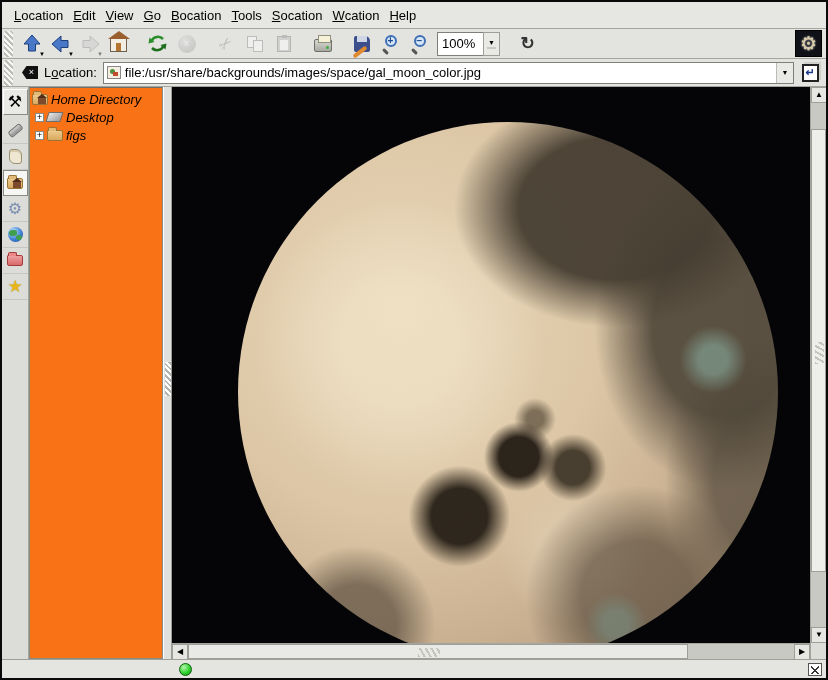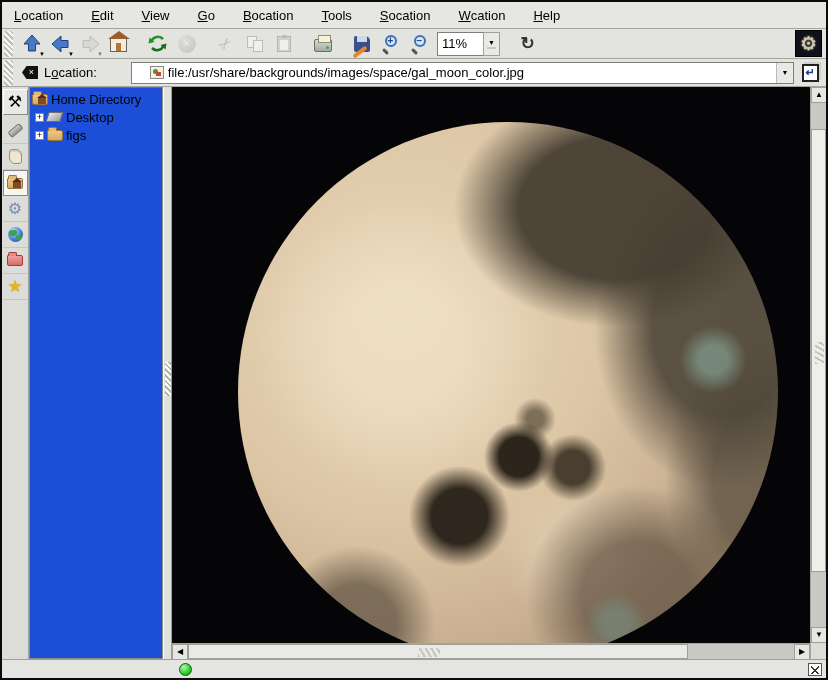--- a/index.html
+++ b/index.html
@@ -7,21 +7,21 @@
   .window{
     position:relative;width:828px;height:680px;
     border:2px solid #0a0a0a;
     background:#e4e4e1;
     font-family:"Liberation Sans", sans-serif;
     font-size:13px;color:#000;
     display:flex;flex-direction:column;
     overflow:hidden;
   }
   
-  .menubar{height:27px;display:flex;align-items:center;gap:28px;padding:0 12px;
+  .menubar{height:27px;display:flex;align-items:center;gap:10px;padding:0 12px;
     background:#e6e6e3;border-bottom:1px solid #a5a5a0;flex:0 0 auto;}
   .menu-item{cursor:default;white-space:nowrap;}
   .menu-item .accel{text-decoration:underline;}
   
   .toolbar{height:30px;display:flex;align-items:center;gap:2px;padding:1px 4px 1px 0;
     background:#e3e3e0;border-bottom:1px solid #a5a5a0;flex:0 0 auto;}
   .tb-handle{width:9px;height:26px;margin:0 3px 0 2px;border-radius:2px;
     background:repeating-linear-gradient(45deg,#f7f7f5 0 2px,#bcbcb8 2px 4px);}
   .tbtn{position:relative;width:27px;height:27px;border:none;background:transparent;
     display:flex;align-items:center;justify-content:center;padding:0;}
@@ -45,21 +45,21 @@
   .locbar{height:28px;display:flex;align-items:center;padding:1px 4px 1px 0;
     background:#e3e3e0;border-bottom:1px solid #a5a5a0;flex:0 0 auto;gap:4px;}
   .clear-btn{width:20px;height:18px;background:transparent;border:none;padding:0;
     display:flex;align-items:center;justify-content:center;}
   .clear-glyph{width:16px;height:13px;background:#111;
     clip-path:polygon(0 50%,28% 0,100% 0,100% 100%,28% 100%);
     color:#fff;font-size:9px;line-height:13px;text-align:center;padding-left:3px;}
   .loc-label{white-space:nowrap;margin-right:2px;}
   .loc-label .accel{text-decoration:underline;}
   .loc-combo{flex:1;height:22px;display:flex;align-items:center;background:#fff;
-    border:1px solid #7f7f7a;padding:0 0 0 18px;margin-left:28px;}
+    border:1px solid #7f7f7a;padding:0 0 0 3px;}
   .mime-icon{width:14px;height:13px;margin-right:4px;flex:0 0 auto;position:relative;
     background:#f4efe2;border:1px solid #8a8a85;}
   .mime-icon i{position:absolute;left:2px;top:2px;width:5px;height:5px;background:#4f8f3f;border-radius:50%;}
   .mime-icon b{position:absolute;right:2px;bottom:2px;width:5px;height:4px;background:#c24d2e;}
   .loc-url{flex:1;font-size:13px;white-space:nowrap;overflow:hidden;}
   .loc-arrow{width:17px;align-self:stretch;border-left:1px solid #bbb;background:#e9e9e6;
     display:flex;flex-direction:column;align-items:center;justify-content:center;font-size:7px;gap:1px;}
   .go-btn{width:24px;height:24px;border:none;background:transparent;padding:0;
     display:flex;align-items:center;justify-content:center;}
   .go-glyph{width:17px;height:18px;border:2px solid #222;background:#fff;
@@ -92,22 +92,22 @@
     background:radial-gradient(circle at 35% 30%, #bfe4ff 0%, #3f7fd4 55%, #1d4a8c 100%);
     position:relative;overflow:hidden;}
   .icon-globe::before{content:"";position:absolute;left:1px;top:3px;width:8px;height:6px;
     background:#3f9f4f;border-radius:50% 30% 50% 40%;}
   .icon-globe::after{content:"";position:absolute;right:1px;bottom:2px;width:6px;height:5px;
     background:#3f9f4f;border-radius:40% 50% 30% 50%;}
   .icon-desktop{width:15px;height:10px;background:linear-gradient(135deg,#e8e8e8,#9a9a9a);
     border:1px solid #6f6f6f;transform:skewX(-18deg);border-radius:1px;}
   .star{color:#e8b41c;font-size:17px;line-height:17px;text-shadow:0 0 1px #9a7;}
   
-  .treepanel{width:134px;background:#1d4ed8;border:1px solid #8b8b86;border-top-color:#6f6f6a;
-    flex:0 0 auto;padding:2px 0 0 1px;overflow:hidden;}
+  .treepanel{width:134px;background:#f97316;border:1px solid #8b8b86;border-top-color:#6f6f6a;
+    flex:0 0 auto;padding:2px 0 0 1px;overflow:hidden;font-style:italic;}
   .tree-row{display:flex;align-items:center;height:18px;white-space:nowrap;}
   .tree-row .indent{width:4px;flex:0 0 auto;}
   .expander{width:9px;height:9px;border:1px solid #8a8a85;background:#fff;flex:0 0 auto;
     display:flex;align-items:center;justify-content:center;font-size:9px;line-height:9px;
     margin-right:2px;color:#000;}
   .tree-icon{margin-right:3px;flex:0 0 auto;display:flex;align-items:center;justify-content:center;width:17px;}
   .tree-label{font-size:13px;}
   
   .splitter{width:9px;background:#e0e0dc;border-left:1px solid #fff;border-right:1px solid #9f9f9a;
     position:relative;flex:0 0 auto;}
@@ -282,21 +282,21 @@
           <span class="handle"></span>
         </span>
     </button>
     <button class="tbtn">
       <span class="i-zoom">
           <span class="lens">−</span>
           <span class="handle"></span>
         </span>
     </button>
     <div class="zoom-combo">
-      <span class="zval">11%</span>
+      <span class="zval">100%</span>
       <span class="zarrow">
           <span>▼</span>
           <span class="bar"></span>
         </span>
     </div>
     <div class="gap"></div>
     <button class="tbtn">
       <span class="i-rotate">↻</span>
     </button>
     <div class="spacer"></div>

